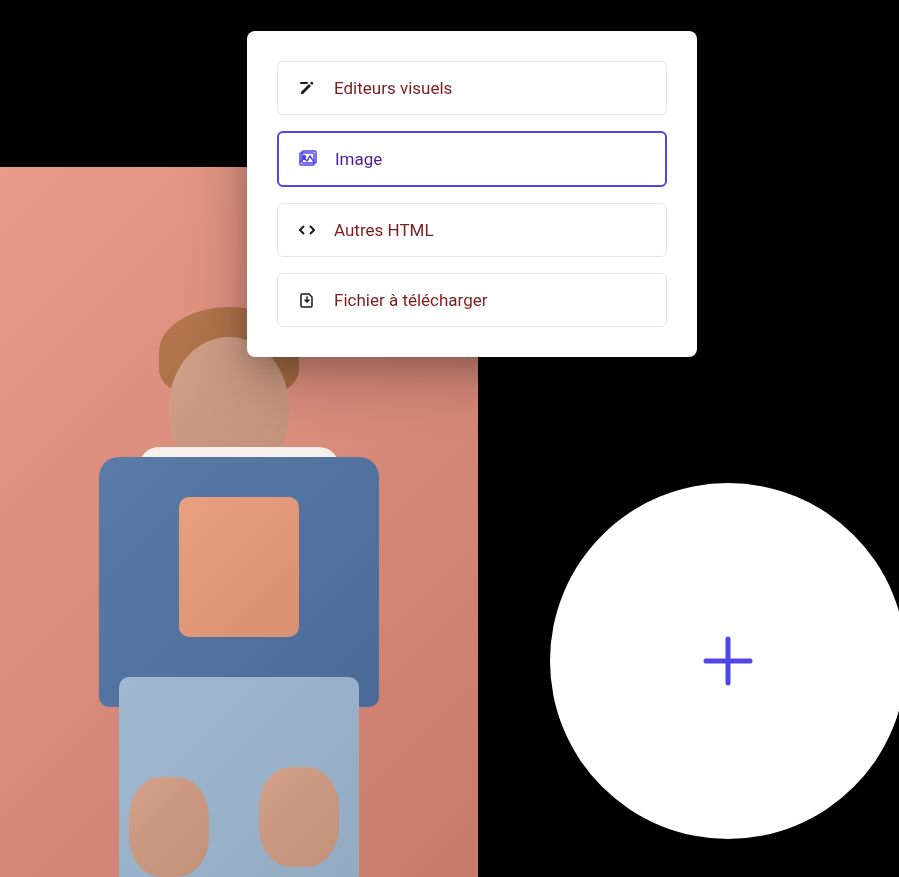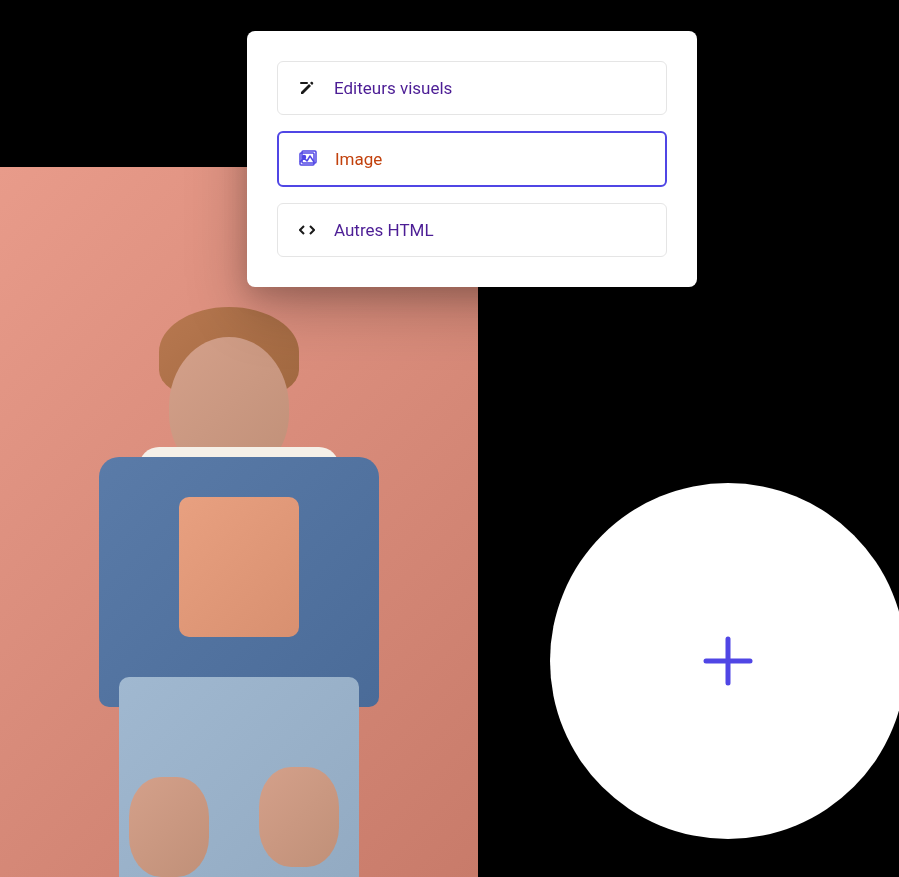--- a/index.html
+++ b/index.html
@@ -139,40 +139,40 @@
       cursor: pointer;
       gap: 18px;
       background: #fff;
     }
 
     .menu-item.selected {
       border: 2px solid #5046e5;
     }
 
     .menu-item.selected .menu-label {
-      color: #c2410c;
+      color: #4c1d95;
     }
 
     .menu-item.selected .icon {
       color: #5046e5;
     }
 
     .icon {
       width: 18px;
       height: 18px;
       color: #1a1a1a;
       display: flex;
       align-items: center;
       justify-content: center;
       flex-shrink: 0;
     }
 
     .menu-label {
       font-size: 17px;
-      color: #4c1d95;
+      color: #7f1d1d;
       font-weight: 400;
     }
 
     .add-button {
       position: absolute;
       left: 550px;
       top: 483px;
       width: 356px;
       height: 356px;
       background: #ffffff;
@@ -233,20 +233,29 @@
 
   <div class="menu-item">
     <span class="icon">
       <svg viewBox="0 0 16 16" fill="none" stroke="currentColor" stroke-width="2" width="16" height="16">
         <path d="M5 4L1 8l4 4M11 4l4 4-4 4"></path>
       </svg>
     </span>
     <span class="menu-label">Autres HTML</span>
   </div>
 
+  <div class="menu-item">
+    <span class="icon">
+      <svg viewBox="0 0 16 16" fill="currentColor" width="16" height="16">
+        <path d="M3 2h7l3 3v9a1 1 0 01-1 1H3a1 1 0 01-1-1V3a1 1 0 011-1z" fill="none" stroke="currentColor" stroke-width="1.5"></path>
+        <path d="M8 5v5M6 8l2 2 2-2" fill="none" stroke="currentColor" stroke-width="1.5" stroke-linecap="round" stroke-linejoin="round"></path>
+      </svg>
+    </span>
+    <span class="menu-label">Fichier à télécharger</span>
+  </div>
 
 
 </div>
 
 <div class="add-button">
   <span class="plus-icon">
     <svg viewBox="0 0 60 60" fill="none" stroke="currentColor" stroke-width="5" stroke-linecap="round" width="60" height="60">
       <line x1="30" y1="8" x2="30" y2="52"></line>
       <line x1="8" y1="30" x2="52" y2="30"></line>
     </svg>

